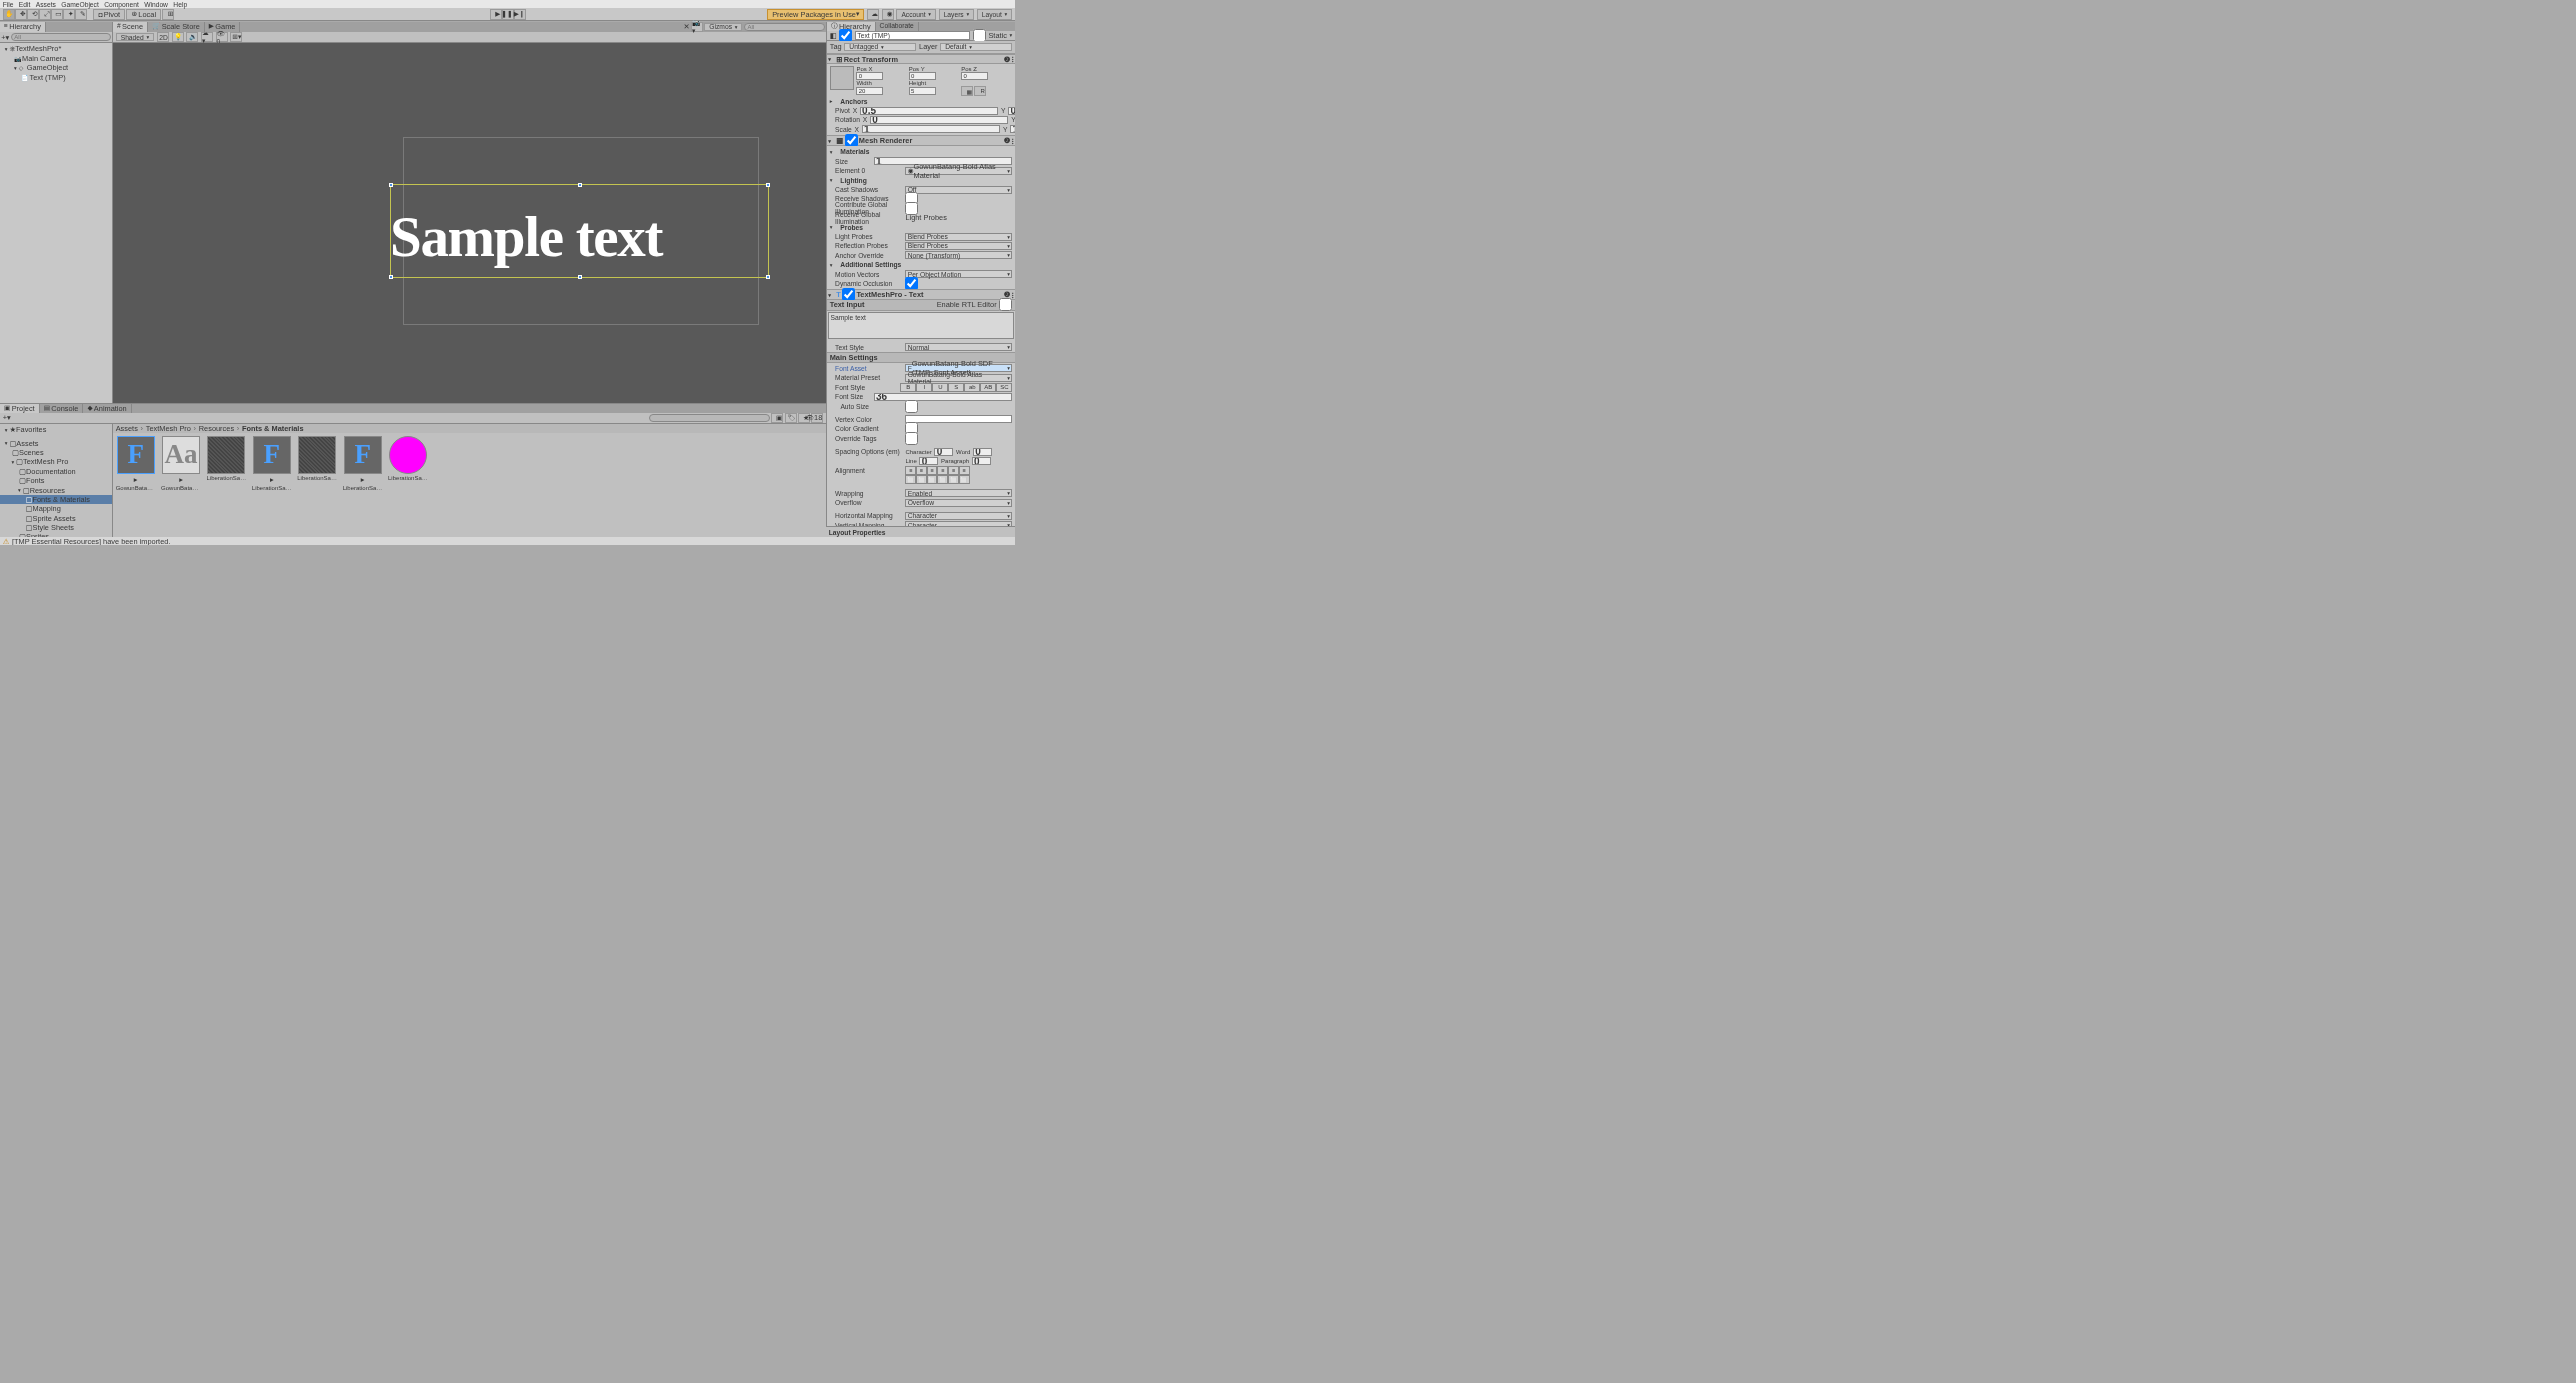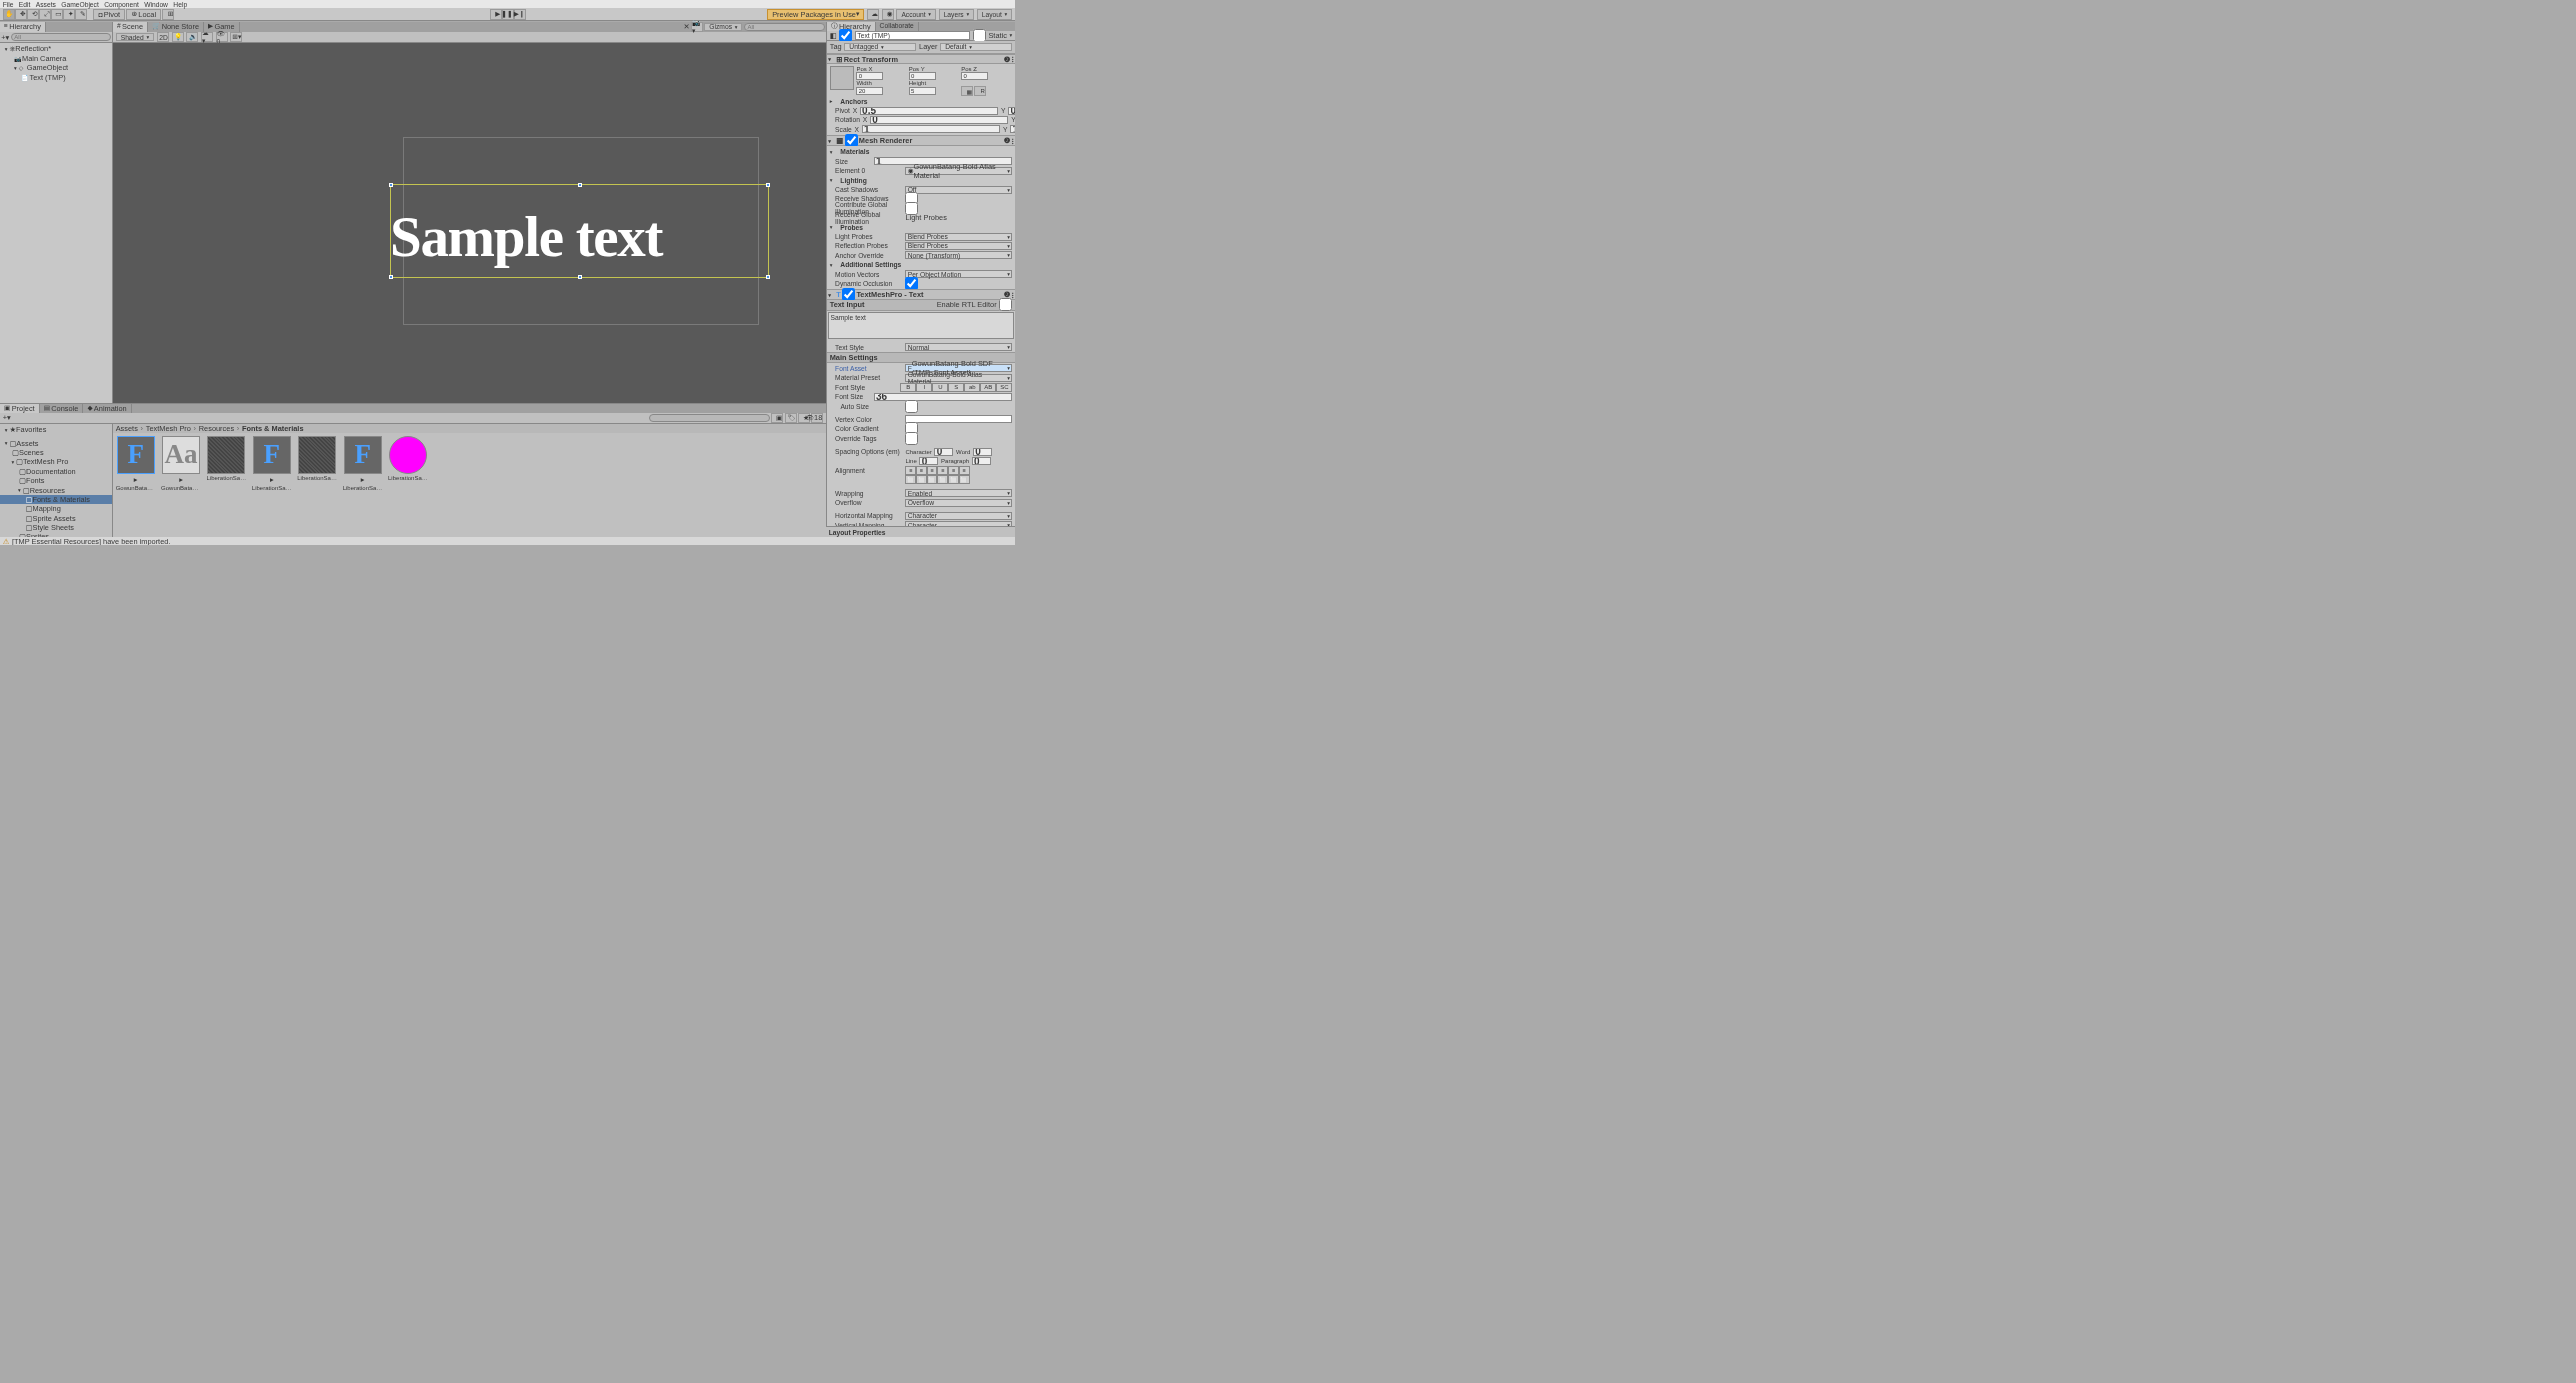--- a/index.html
+++ b/index.html
@@ -140,41 +140,41 @@
 
   <div class="left-col">
     <div class="pane-tabs">
       <div class="pane-tab">≡ <span>Hierarchy</span></div>
     </div>
     <div class="pane-toolbar">
       <span>+▾</span>
       <input placeholder="All" style="">
     </div>
     <div class="tree">
-      <div class="tree-row"><span class="fold">▾</span>⎈ <span>Reflection*</span></div>
+      <div class="tree-row"><span class="fold">▾</span>⎈ <span>TextMeshPro*</span></div>
       <div class="tree-row" style="padding-left:14px">
           <span class="tree-icon">📷</span>
           <span>Main Camera</span>
         </div>
       <div class="tree-row" style="padding-left:12px">
           <span class="fold">▾</span>
           <span class="tree-icon">◇</span>
           <span>GameObject</span>
         </div>
       <div class="tree-row" style="padding-left:21.5px">
           <span class="tree-icon">📄</span>
           <span>Text (TMP)</span>
         </div>
     </div>
   </div>
 
   <div class="center-col">
     <div class="scene-tabs pane-tabs">
       <div class="pane-tab"># <span>Scene</span></div>
-      <div class="pane-tab inactive">🛒 <span>None Store</span></div>
+      <div class="pane-tab inactive">🛒 <span>Scale Store</span></div>
       <div class="pane-tab inactive">▶ <span>Game</span></div>
     </div>
     <div class="scene-toolbar">
       <div class="dd">Shaded</div>
       <div class="tool-btn">2D</div>
       <div class="tool-btn">💡</div>
       <div class="tool-btn">🔊</div>
       <div class="tool-btn">☁▾</div>
       <div class="tool-btn">👁0</div>
       <div class="tool-btn">⊞▾</div>

